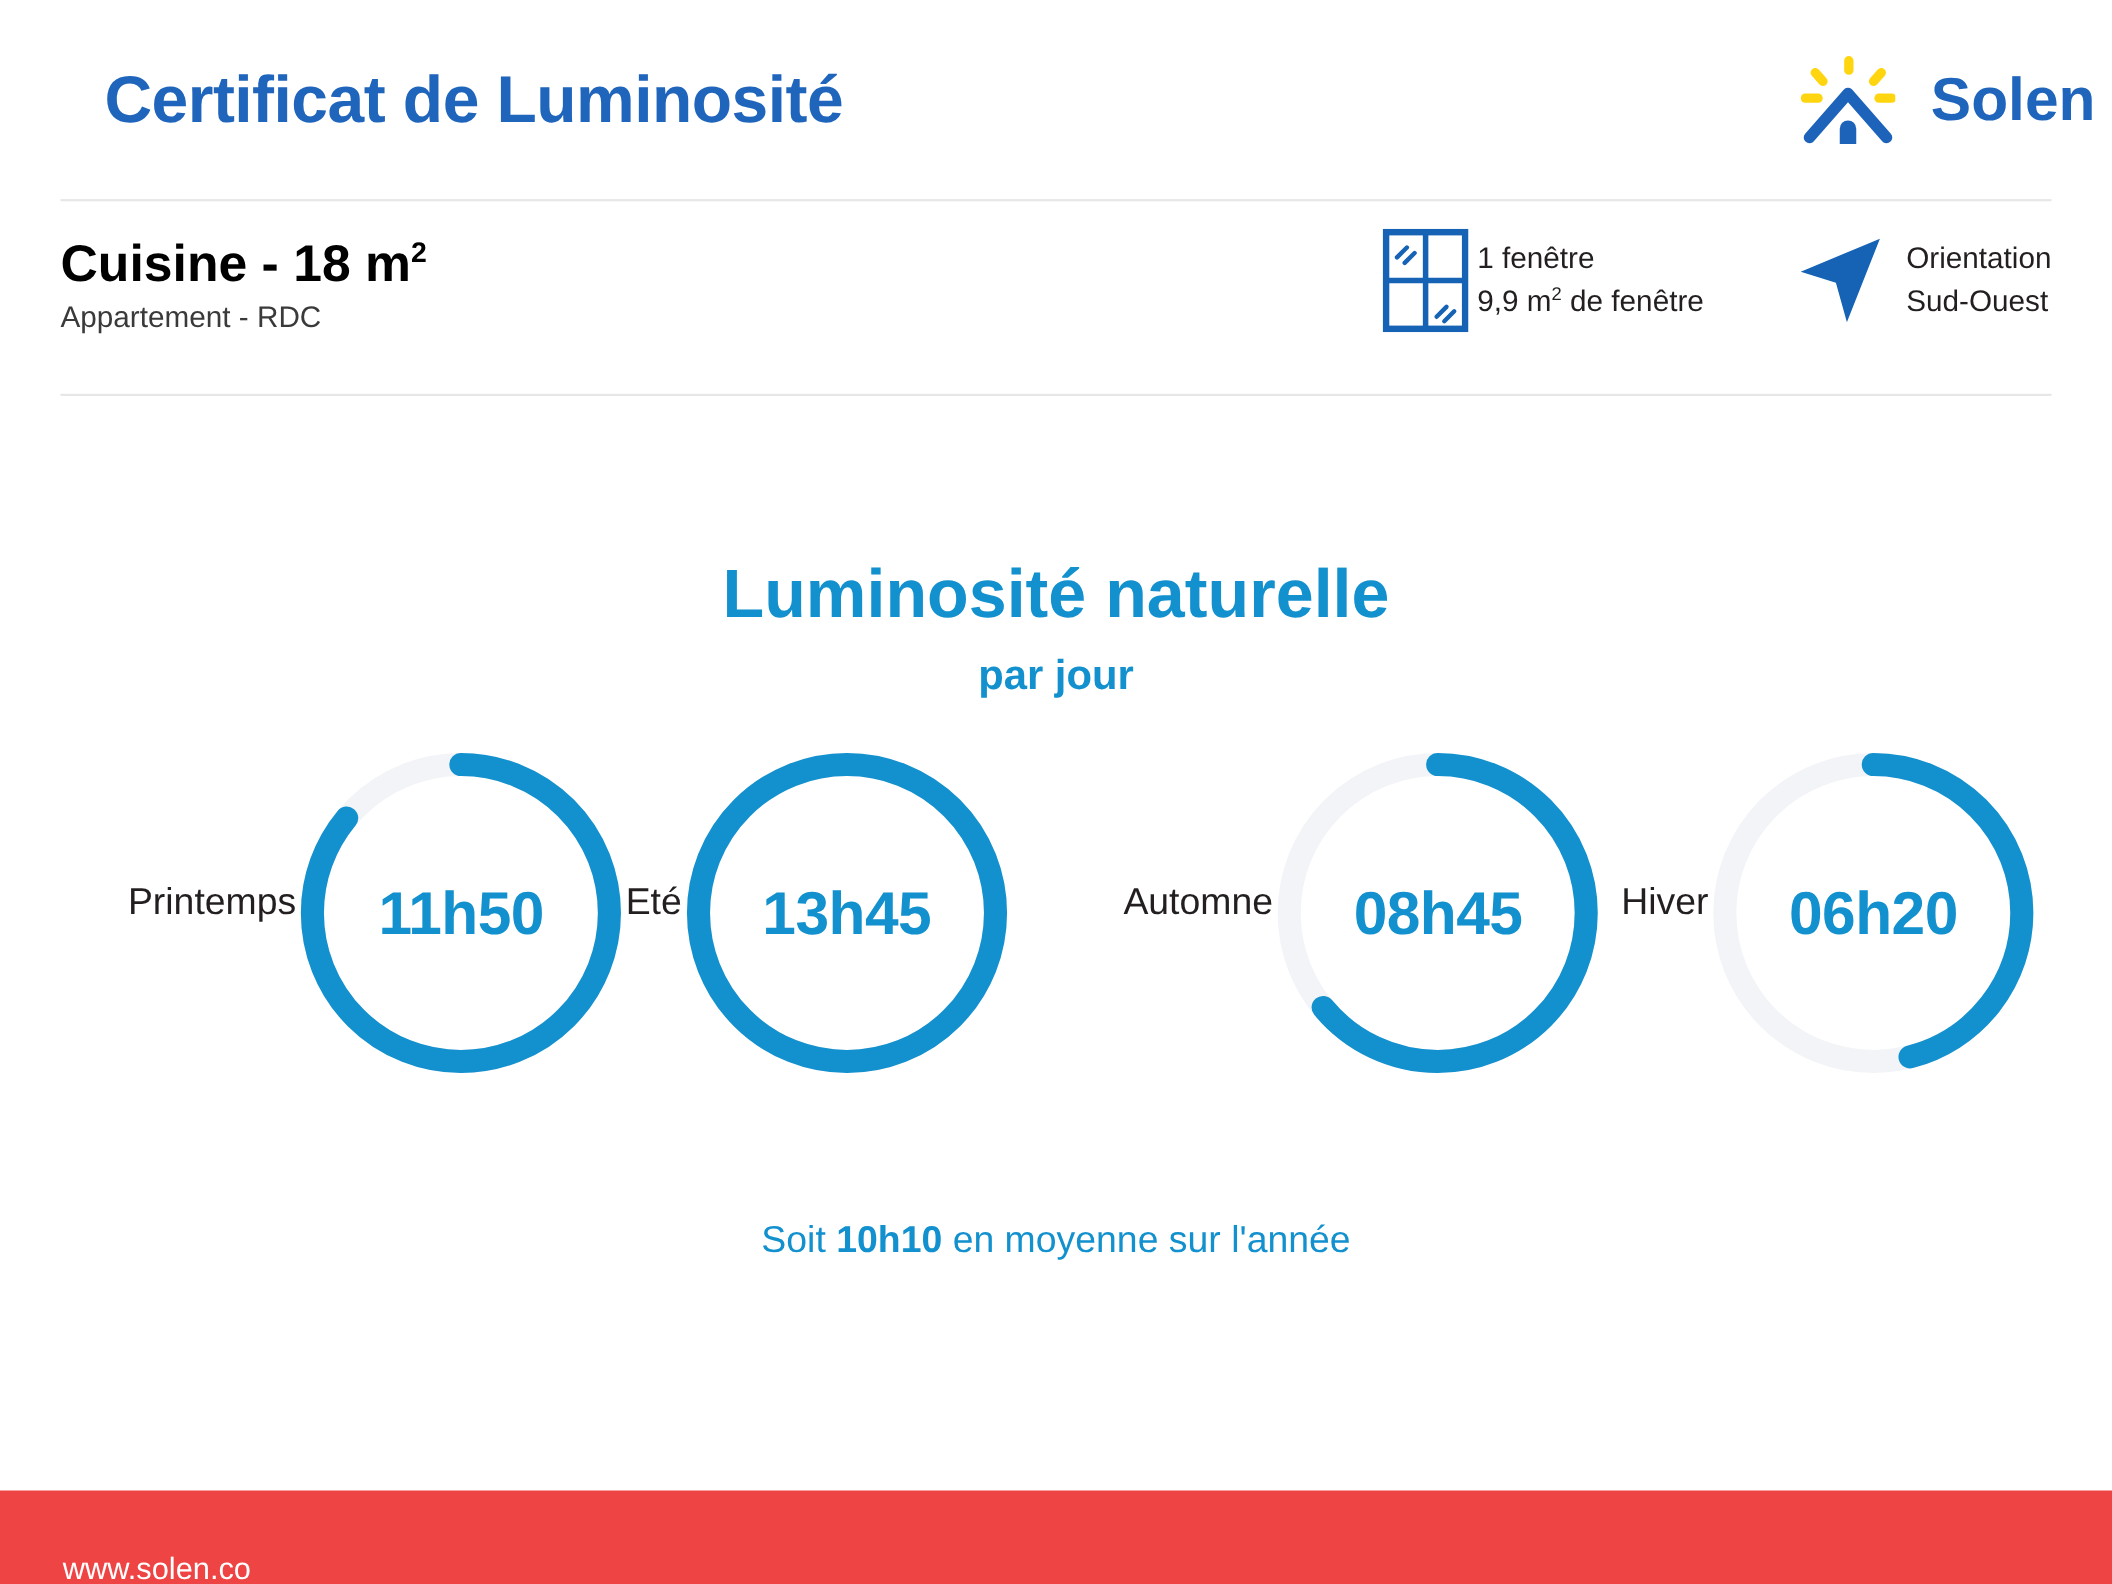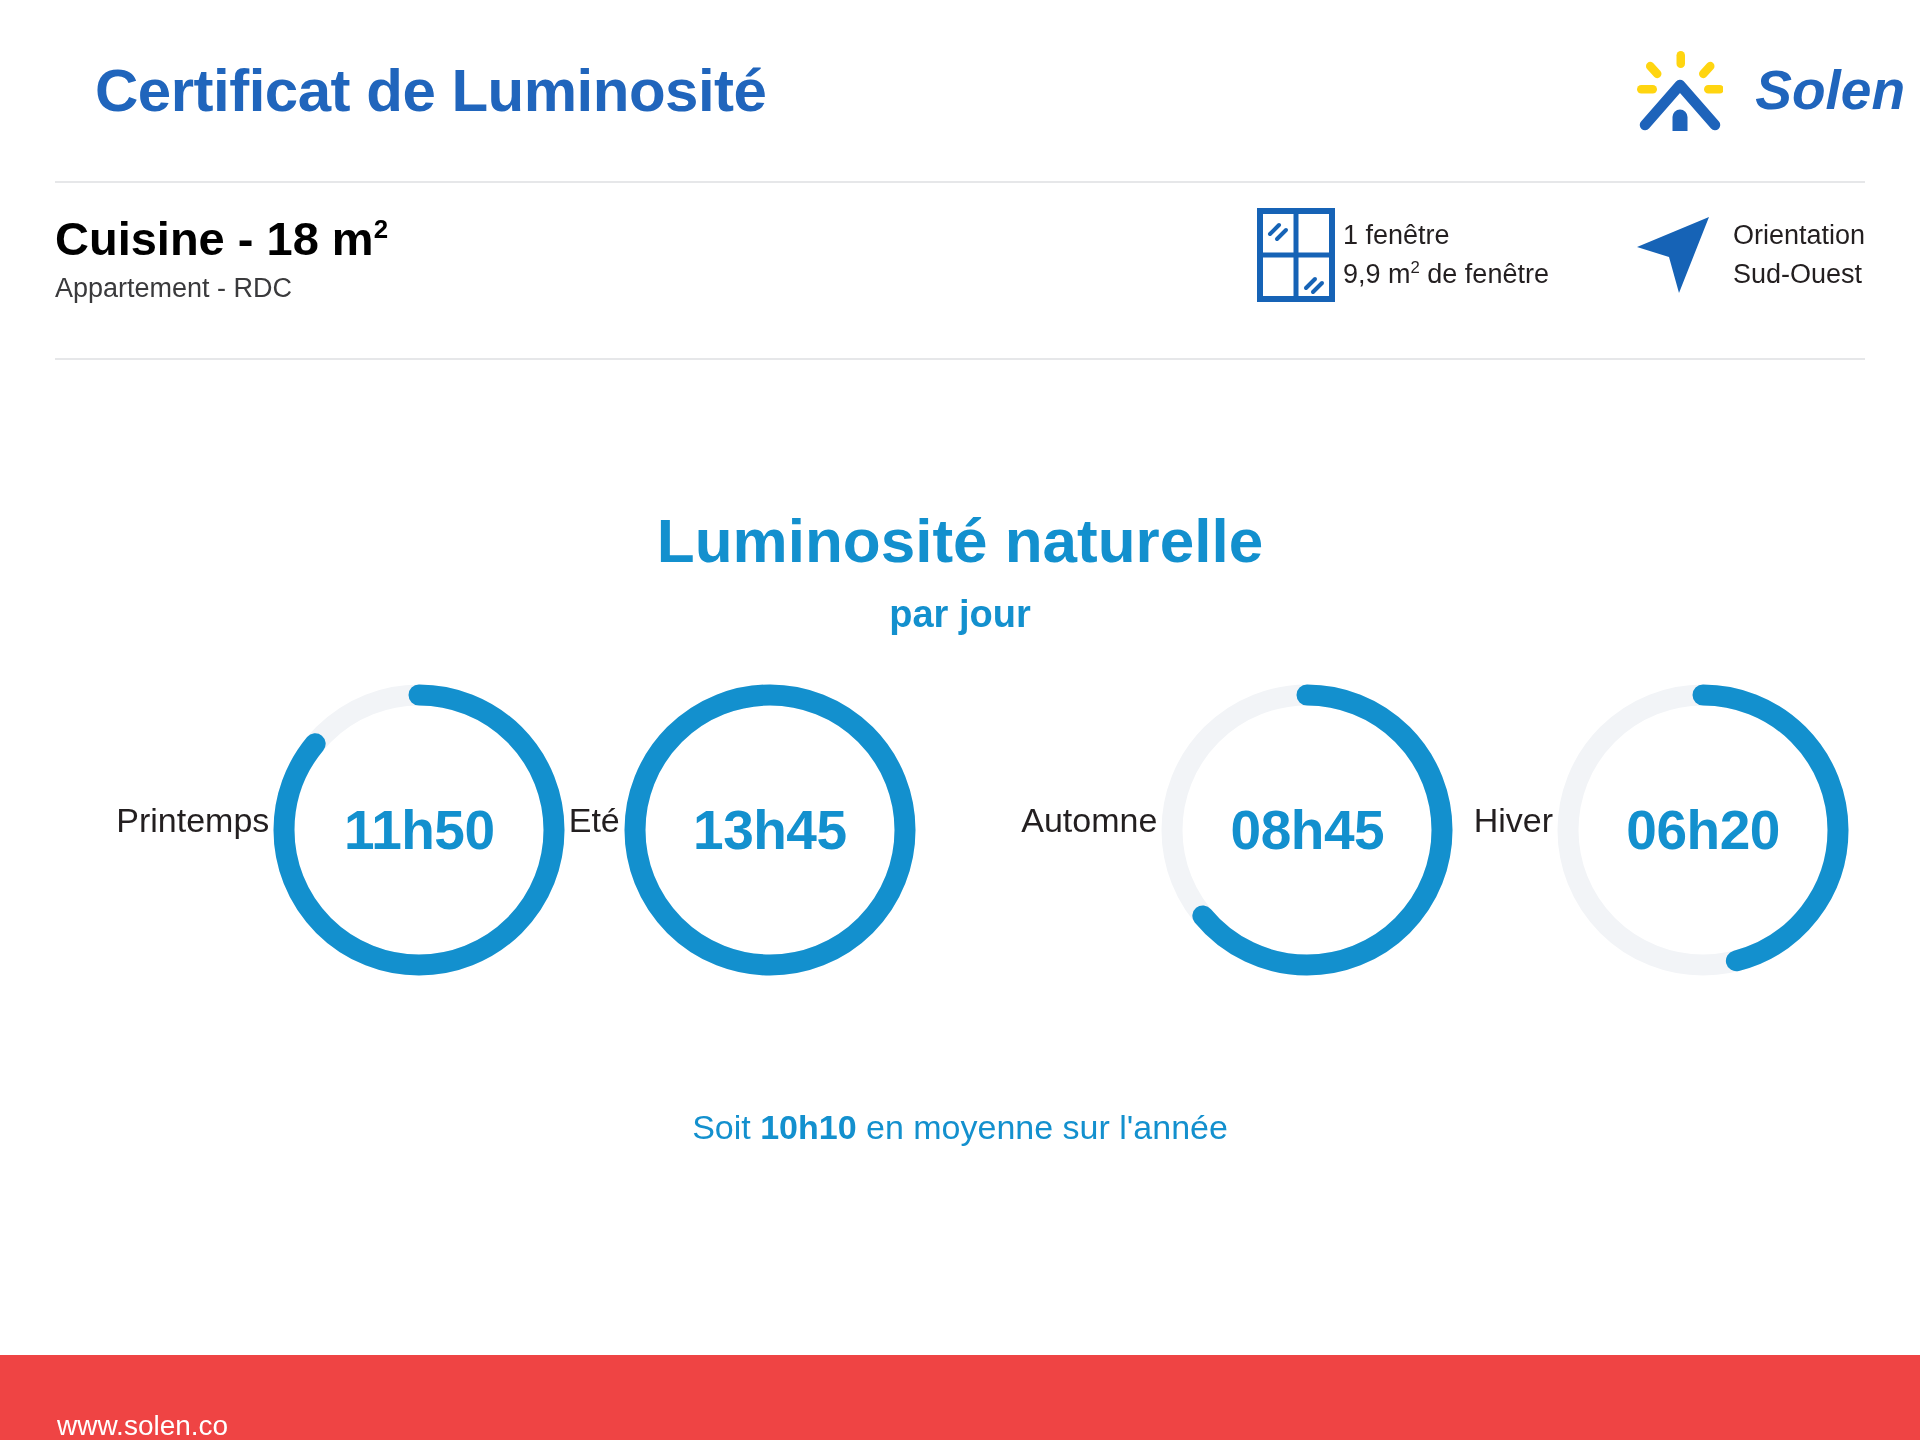--- a/index.html
+++ b/index.html
@@ -16,21 +16,21 @@
 
   
   .header{
     position:absolute;left:55px;top:28px;width:1810px;height:125px;
     display:flex;align-items:center;justify-content:space-between;margin-left:40px;
   }
   .doc-title{
     font-size:60px;font-weight:bold;color:#2065BC;
     letter-spacing:-0.5px;line-height:1;white-space:nowrap;
   }
-  .brand{display:flex;align-items:center;gap:32px;font-style:italic;}
+  .brand{display:flex;align-items:center;gap:32px;}
   .brand-name{font-size:55px;font-weight:bold;color:#2065BC;line-height:1;}
   .logo-mark{width:86px;height:80px;display:block;}
 
   .divider{
     position:absolute;left:55px;width:1810px;height:2px;background:#e6e7e9;
   }
   #div1{top:181px;}
   #div2{top:358px;}
 
   

